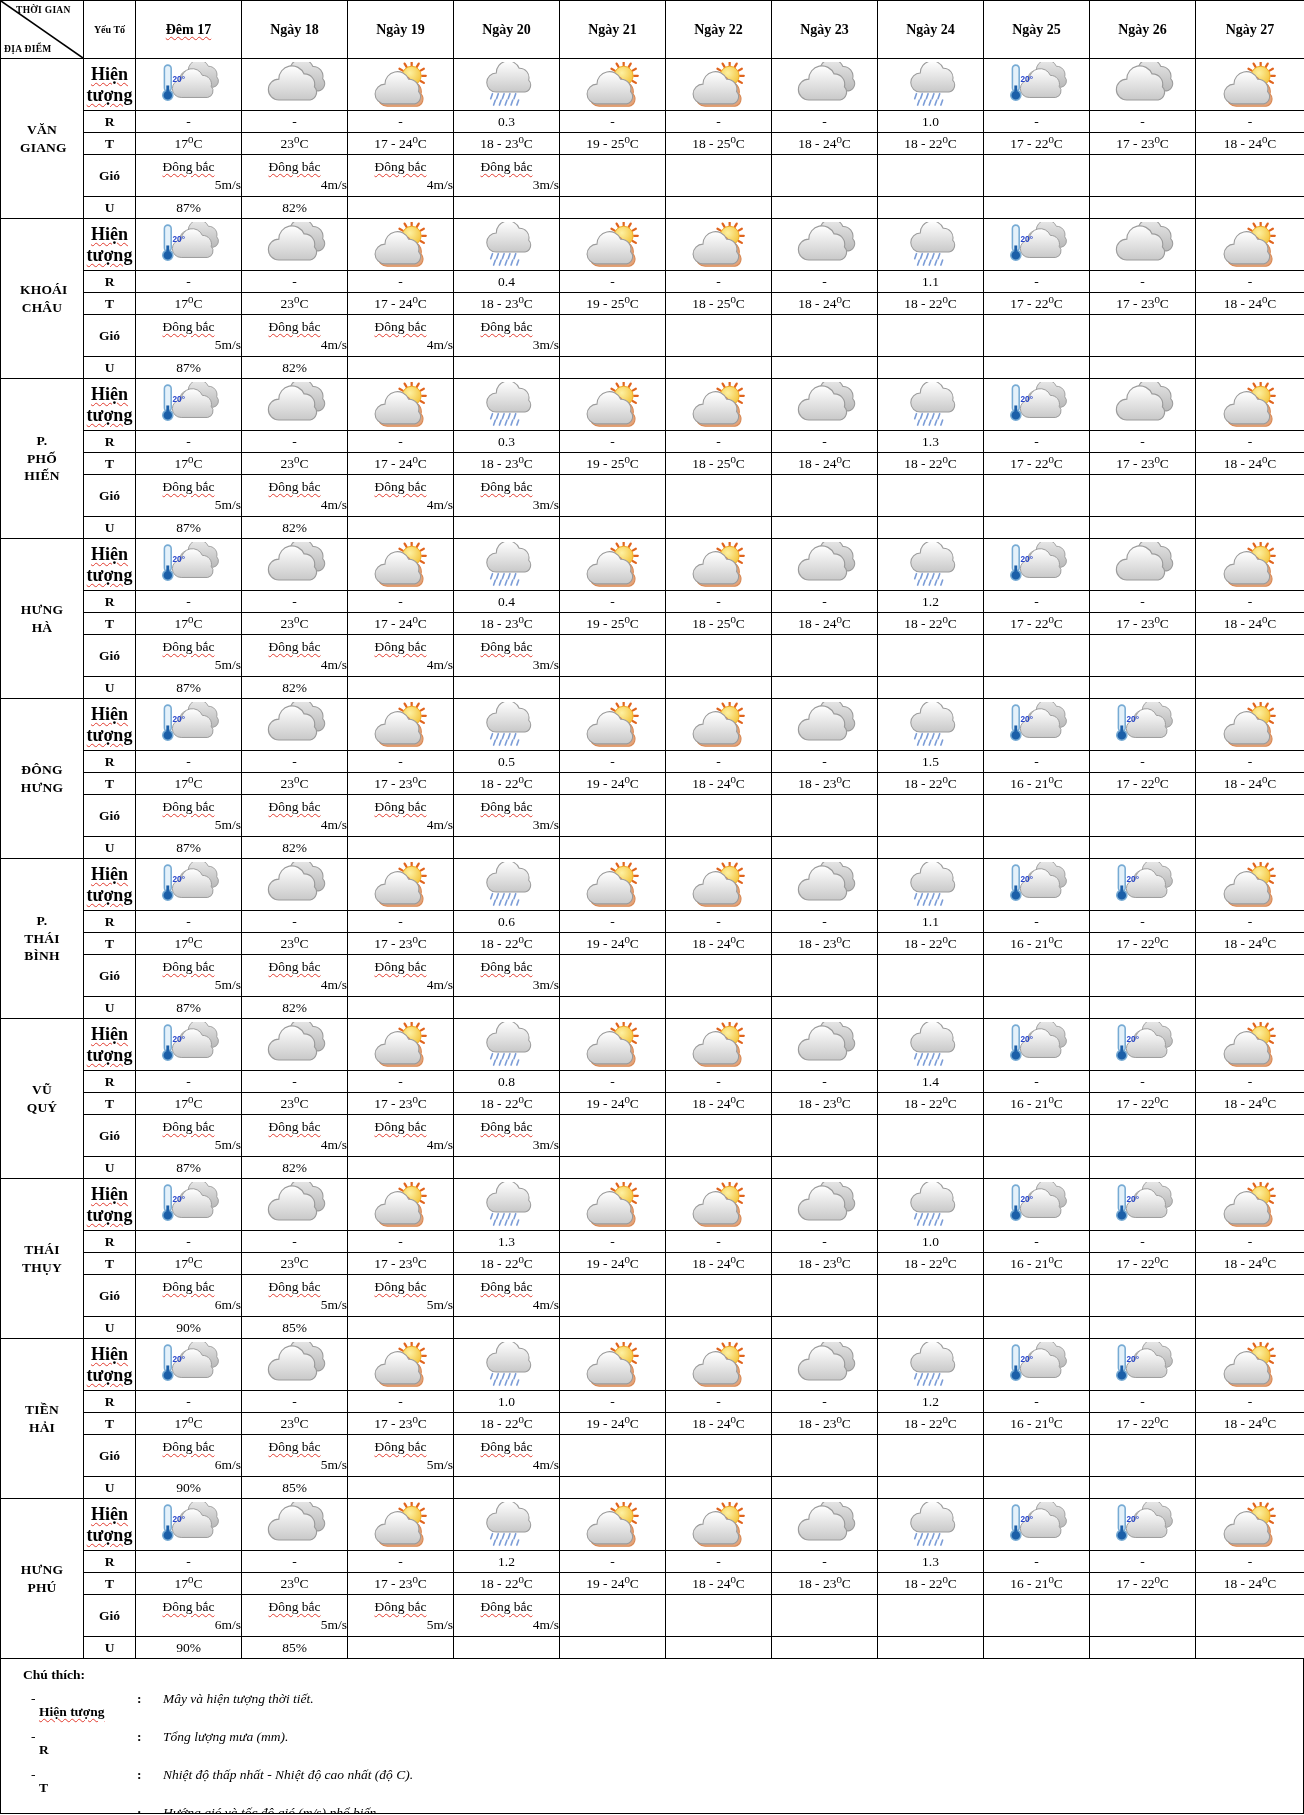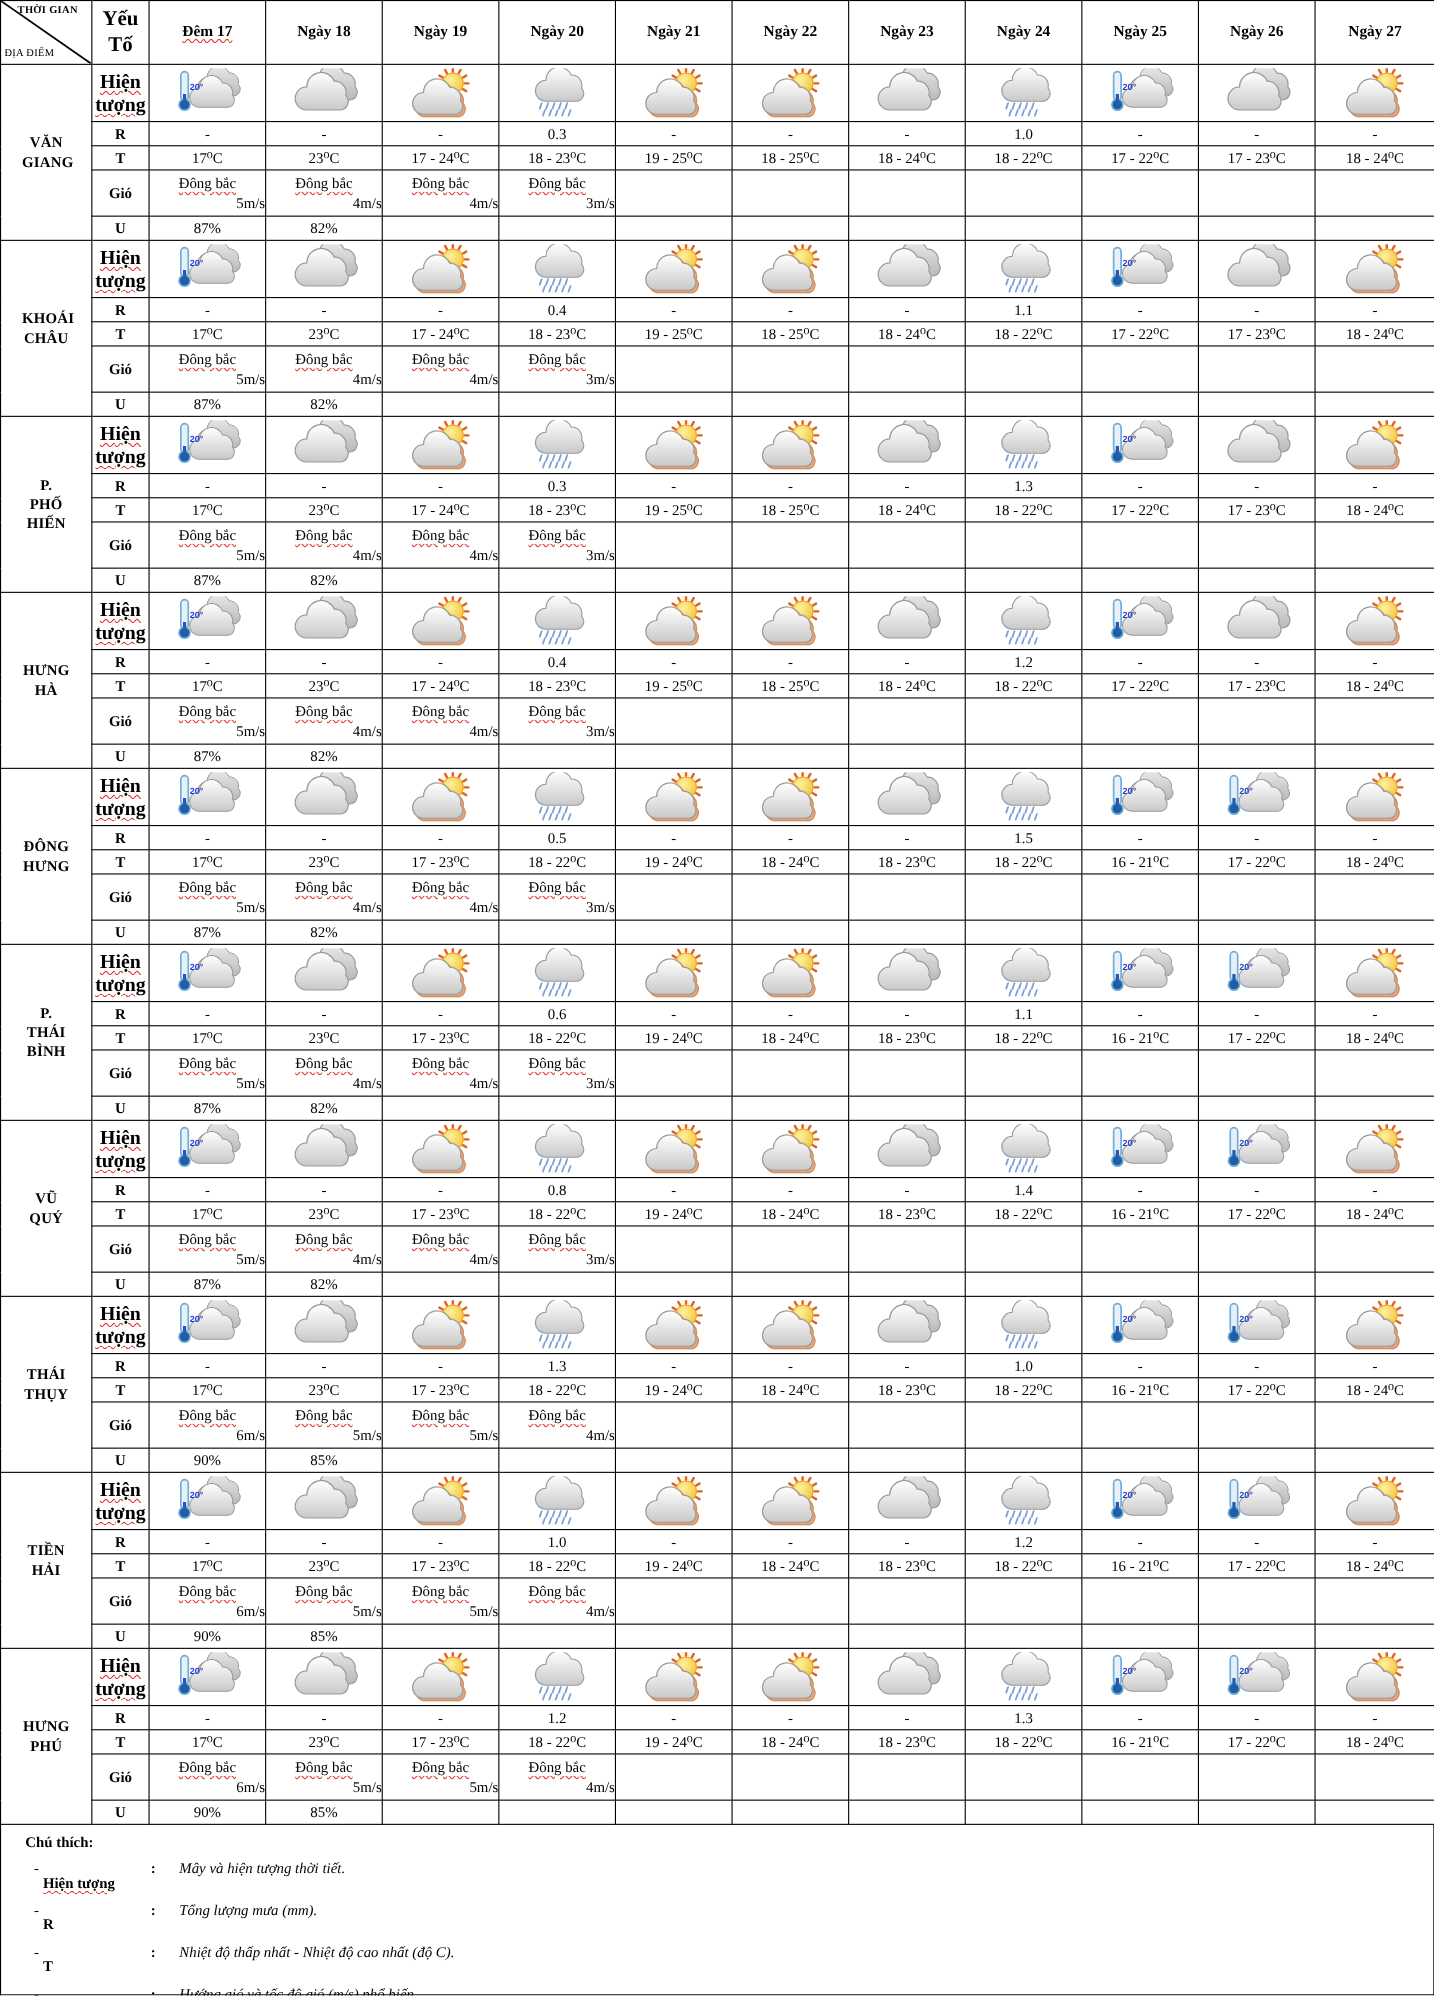--- a/index.html
+++ b/index.html
@@ -7,22 +7,22 @@
   .sheet{width:1304px;background:#fff;}
   table{border-collapse:collapse;table-layout:fixed;width:1304px;}
   th,td{border:1px solid #000;text-align:center;vertical-align:middle;padding:0;overflow:hidden;}
   thead th{height:57px;font-size:14px;font-weight:bold;}
   tr.h-icon>td{height:51px;}
   tr.h-sm>td{height:21px;font-size:13.5px;}
   tr.h-wind>td{height:41px;font-size:13.5px;}
   .corner{position:relative;}
   .corner svg.diag{position:absolute;left:0;top:0;width:100%;height:100%;display:block;}
   .c-top{position:absolute;top:4px;left:15px;font-size:9.5px;font-weight:bold;letter-spacing:.3px;}
-  .c-bot{position:absolute;bottom:4px;left:3px;font-size:9.5px;font-weight:normal;letter-spacing:.3px;}
-  .factor-h{font-size:19px;line-height:1.2;}
+  .c-bot{position:absolute;bottom:4px;left:3px;font-size:9.5px;font-weight:bold;letter-spacing:.3px;}
+  .factor-h{font-size:10px;line-height:1.2;}
   .loc-cell{font-weight:bold;font-size:13.5px;line-height:1.3;padding:0 19px;letter-spacing:.2px;}
   .rlabel{font-weight:bold;font-size:18px;line-height:1.15;}
   .wavy{text-decoration-line:underline;text-decoration-style:wavy;text-decoration-color:#e23b2e;text-decoration-thickness:1px;text-underline-offset:2px;}
   .wind-dir{line-height:1.35;}
   .wind-speed{line-height:1.2;text-align:right;}
   svg.wicon{width:62px;height:45px;display:inline-block;vertical-align:middle;}
   .legend{border:1px solid #000;border-top:none;box-sizing:border-box;height:155px;padding:5px 10px 4px 22px;font-size:13.5px;text-align:left;}
   .lg-title{font-weight:bold;line-height:22px;}
   .lg-row{display:flex;line-height:25px;}
   .lg-dash{width:16px;padding-left:8px;box-sizing:border-box;}

